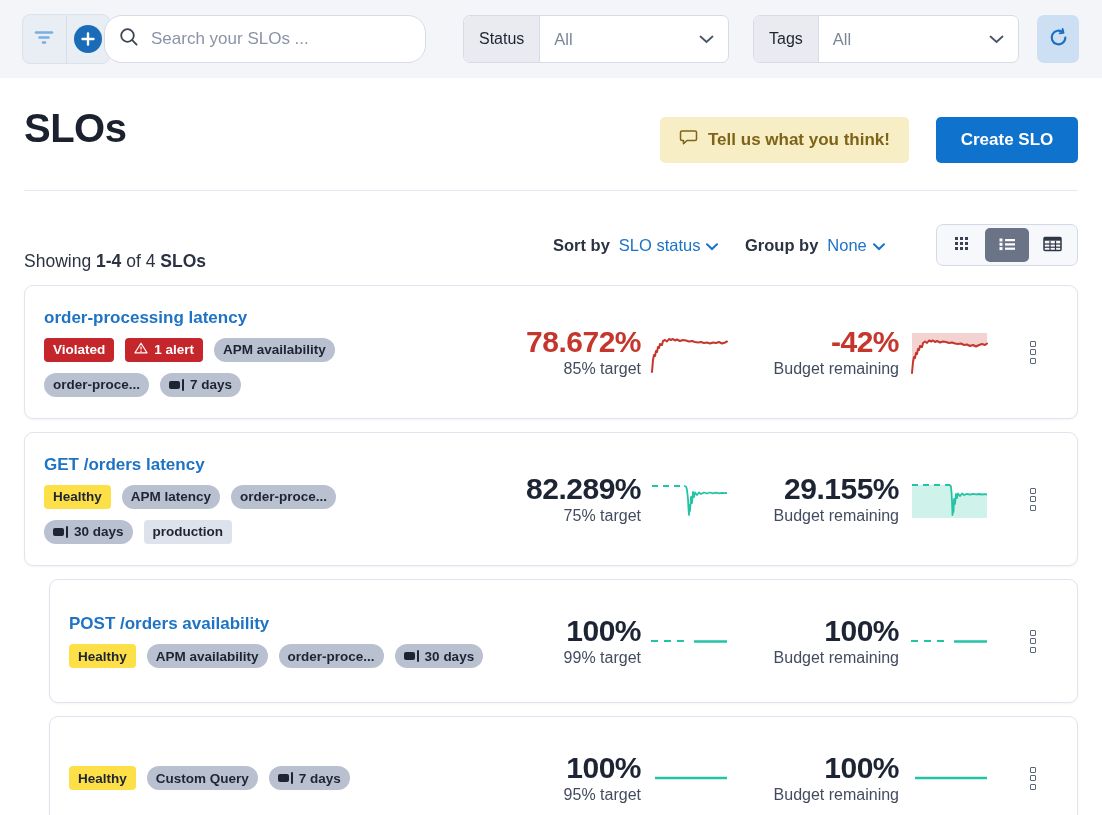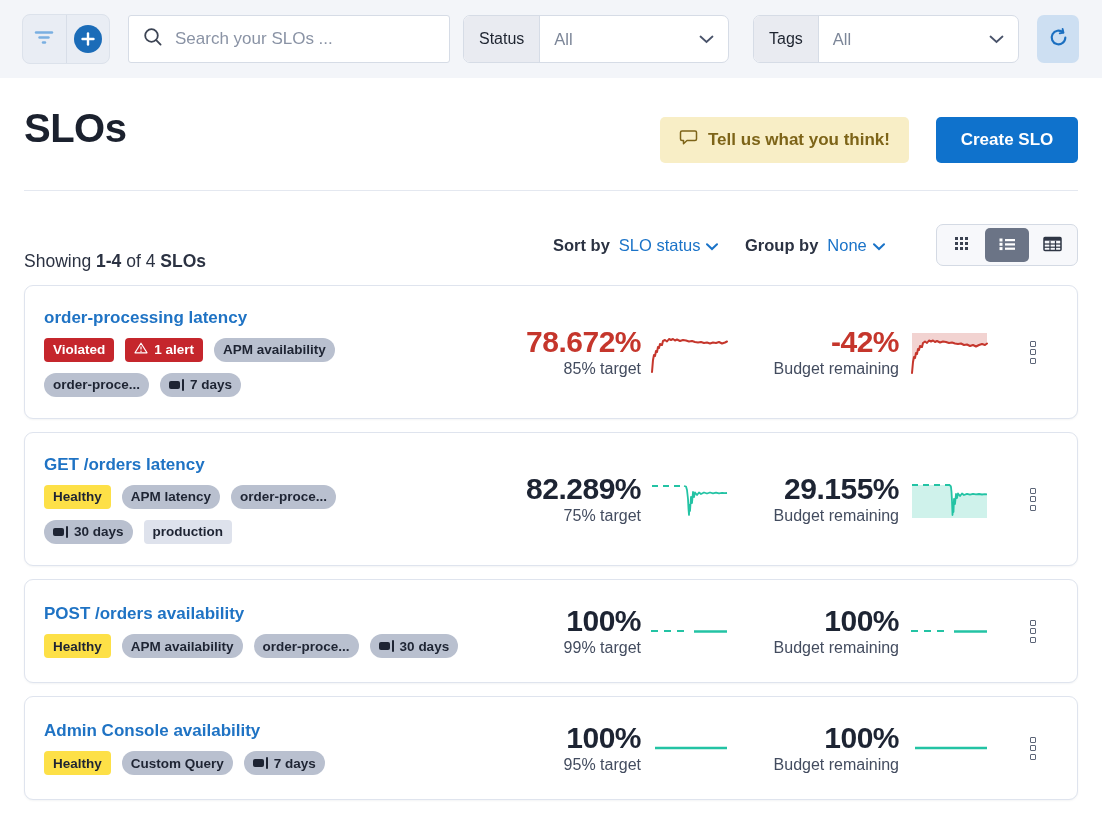--- a/index.html
+++ b/index.html
@@ -6,22 +6,22 @@
   .app{position:relative;width:1102px;height:815px;background:#fff;overflow:hidden;
        font-family:"Liberation Sans","DejaVu Sans",sans-serif;color:#1d2433;}
 
   
   .topbar{position:absolute;left:0;top:0;width:1102px;height:78px;background:#f3f5f9;}
   .filter-group{position:absolute;left:22px;top:14px;width:88px;height:50px;background:#e9edf4;
        border:1px solid #dce2eb;border-radius:8px;display:flex;align-items:center;box-sizing:border-box;}
   .fg-btn{flex:1;height:100%;display:flex;align-items:center;justify-content:center;background:none;border:none;cursor:pointer;padding:0;}
   .fg-divider{width:1px;height:100%;background:#d8dee8;}
   .plus-circle{width:28px;height:28px;border-radius:50%;background:#1b6cb8;display:flex;align-items:center;justify-content:center;}
-  .search-box{position:absolute;left:128px;top:15px;width:322px;height:48px;background:#fff;border:1px solid #d6dce6;
-       border-radius:3px;display:flex;align-items:center;padding:0 14px;box-sizing:border-box;gap:10px;}
+  .search-box{position:absolute;left:104px;top:15px;width:322px;height:48px;background:#fff;border:1px solid #d6dce6;
+       border-radius:18px;display:flex;align-items:center;padding:0 14px;box-sizing:border-box;gap:10px;}
   .search-box input{border:none;outline:none;flex:1;font-size:17px;color:#2b3242;background:transparent;
        font-family:"Liberation Sans","DejaVu Sans",sans-serif;}
   .search-box input::placeholder{color:#8a93a5;}
   .select{position:absolute;top:15px;height:48px;background:#fff;border:1px solid #d6dce6;border-radius:7px;
        display:flex;align-items:stretch;box-sizing:border-box;overflow:hidden;cursor:pointer;}
   .status-select{left:463px;width:266px;}
   .tags-select{left:753px;width:266px;}
   .select-label{display:flex;align-items:center;padding:0 15px;background:#e9ebf1;border-right:1px solid #d6dce6;
        font-weight:400;font-size:16px;color:#1e2430;}
   .select-value{display:flex;align-items:center;padding:0 14px;color:#7c8698;font-size:16.5px;flex:1;}
@@ -51,21 +51,21 @@
        border-radius:7px;display:flex;align-items:center;padding:3px;box-sizing:border-box;gap:2px;}
   .vt-btn{flex:1;height:34px;border:none;background:transparent;border-radius:5px;display:flex;align-items:center;
        justify-content:center;cursor:pointer;}
   .vt-btn.active{background:#6b7486;}
 
   
   .cards{position:absolute;left:24px;top:285px;width:1054px;display:flex;flex-direction:column;gap:13px;}
   .card{background:#fff;border:1px solid #dfe4ee;border-radius:9px;box-shadow:0 1px 2px rgba(20,30,60,0.05);
        display:flex;align-items:center;padding-left:19px;box-sizing:border-box;}
   .card.tall{height:134px;}
-  .card.short{height:104px;}
+  .card.short{height:124px;margin-left:25px;}
   .card-info{flex:1;min-width:0;}
   .card-title{display:inline-block;font-size:17px;font-weight:600;color:#1f73c4;text-decoration:none;cursor:pointer;margin:0 0 10px 0;}
   .badge-row{display:flex;gap:11px;}
   .badge-row + .badge-row{margin-top:11px;}
   .badge{display:inline-flex;align-items:center;gap:6px;height:24px;padding:0 9px;border-radius:4px;
        font-size:13.5px;font-weight:600;color:#1e2433;white-space:nowrap;}
   .badge.gray{background:#b9c0cf;border-radius:12px;}
   .badge.light{background:#dee2ec;}
   .badge.healthy{background:#fde047;}
   .badge.violated,.badge.alert{background:#c5262c;color:#fff;font-weight:700;align-items:center;}
@@ -391,21 +391,21 @@
         </div>
         <div class="kebab-wrap">
           <button class="kebab">
             <span></span>
             <span></span>
             <span></span>
           </button>
         </div>
       </article>
       <article class="card short">
-        <div class="card-info"><a class="card-title">Admin Console availability</a><div class="badge-row">
+        <div class="card-info"><div class="badge-row">
             <span class="badge healthy">
               <span>Healthy</span>
             </span>
             <span class="badge gray">
               <span>Custom Query</span>
             </span>
             <span class="badge gray">
               <span class="tw">
                 <span class="tw-bar"></span>
                 <span class="tw-tick"></span>

